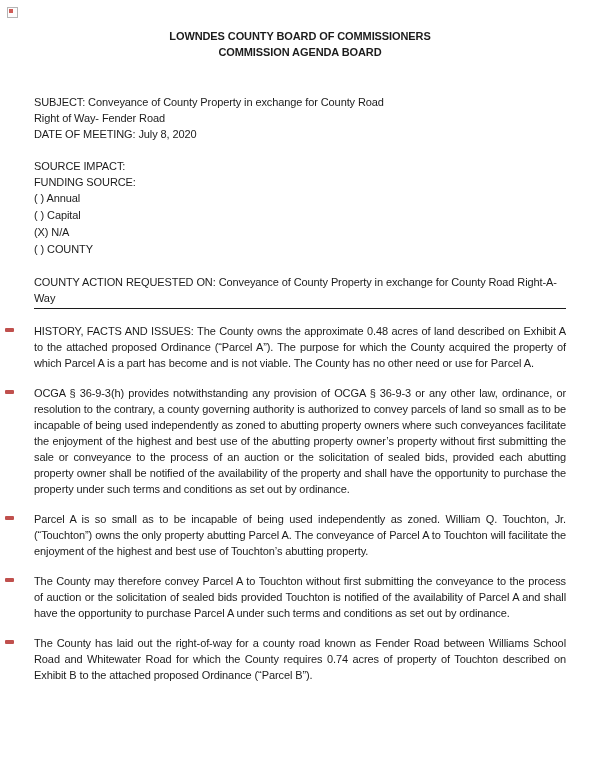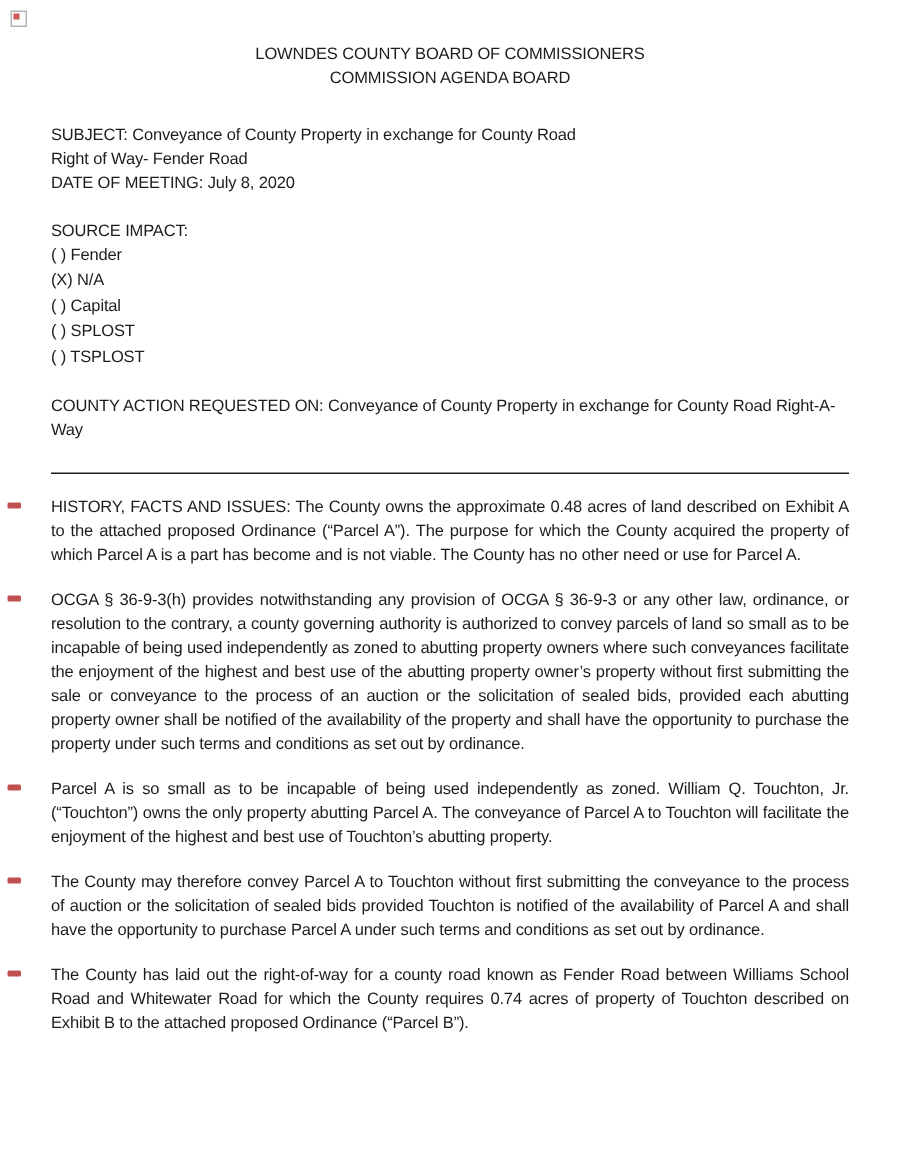--- a/index.html
+++ b/index.html
@@ -12,29 +12,29 @@
     overflow: hidden;
   }
   .page {
     position: absolute; inset: 0;
     padding: 28px 34px 0 34px;
     box-sizing: border-box;
     font-size: 11px;
     line-height: 16px;
     letter-spacing: -0.1px;
   }
-  .center { text-align: center; }
-  .subject { margin-top: 22px; }
+  .center { text-align: center; font-weight: bold; }
+  .subject { margin-top: 34px; }
   .work-session { padding-left: 356px; }
   .meta-block { margin-top: 16px; }
   .options div { line-height: 17px; }
   .action {
     margin-top: 16px;
     border-bottom: 1px solid #1c1c1c;
-    padding-bottom: 20px;
+    padding-bottom: 2px;
   }
   .para {
     position: relative;
     margin: 14px 0 0 0;
     text-align: justify;
   }
   .mark {
     position: absolute;
     left: -29px; top: 5px;
     width: 9px; height: 4px;
@@ -73,27 +73,27 @@
 
   <div class="subject">
     <div>SUBJECT: Conveyance of County Property in exchange for County Road</div>
     <div>Right of Way- Fender Road</div>
   </div>
 
 
   <div>DATE OF MEETING: July 8, 2020</div>
 
   <div class="meta-block">SOURCE IMPACT:</div>
+  <div>FUNDING SOURCE:</div>
 
   <div class="options">
-    <div>( ) Fender</div>
+    <div>( ) Annual</div>
+    <div>( ) Capital</div>
     <div>(X) N/A</div>
-    <div>( ) Capital</div>
-    <div>( ) SPLOST</div>
-    <div>( ) TSPLOST</div>
+    <div>( ) COUNTY</div>
   </div>
 
   <div class="action">COUNTY ACTION REQUESTED ON: Conveyance of County Property in exchange for County Road Right-A-Way</div>
 
   <div class="para">
     <span class="mark"></span>
     <span class="text">HISTORY, FACTS AND ISSUES: The County owns the approximate 0.48 acres of land described on Exhibit A to the attached proposed Ordinance (“Parcel A”). The purpose for which the County acquired the property of which Parcel A is a part has become and is not viable. The County has no other need or use for Parcel A.</span>
   </div>
 
   <div class="para">

